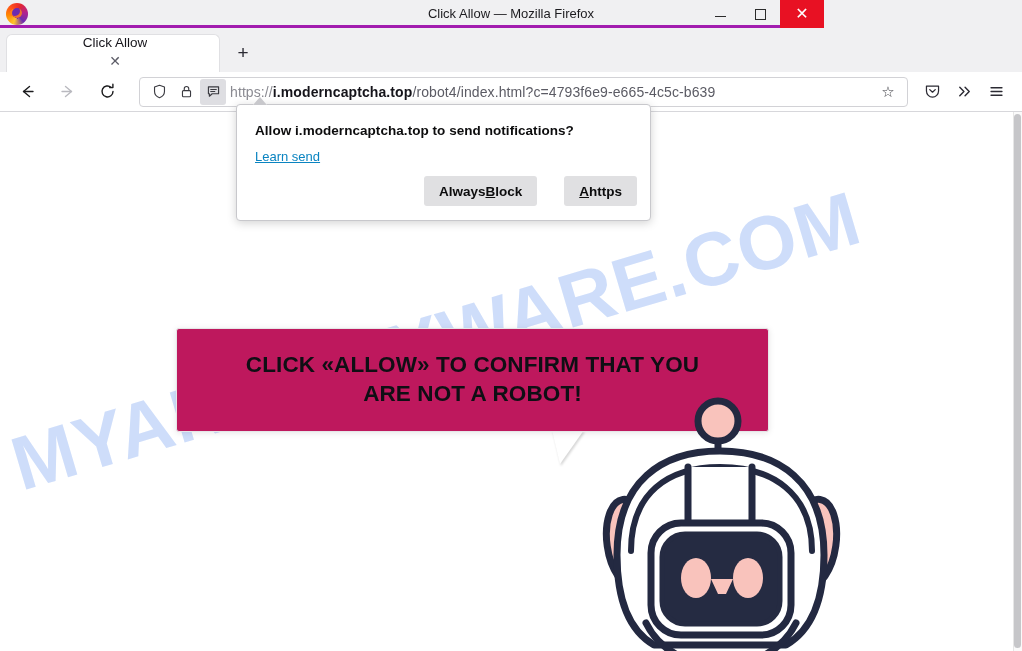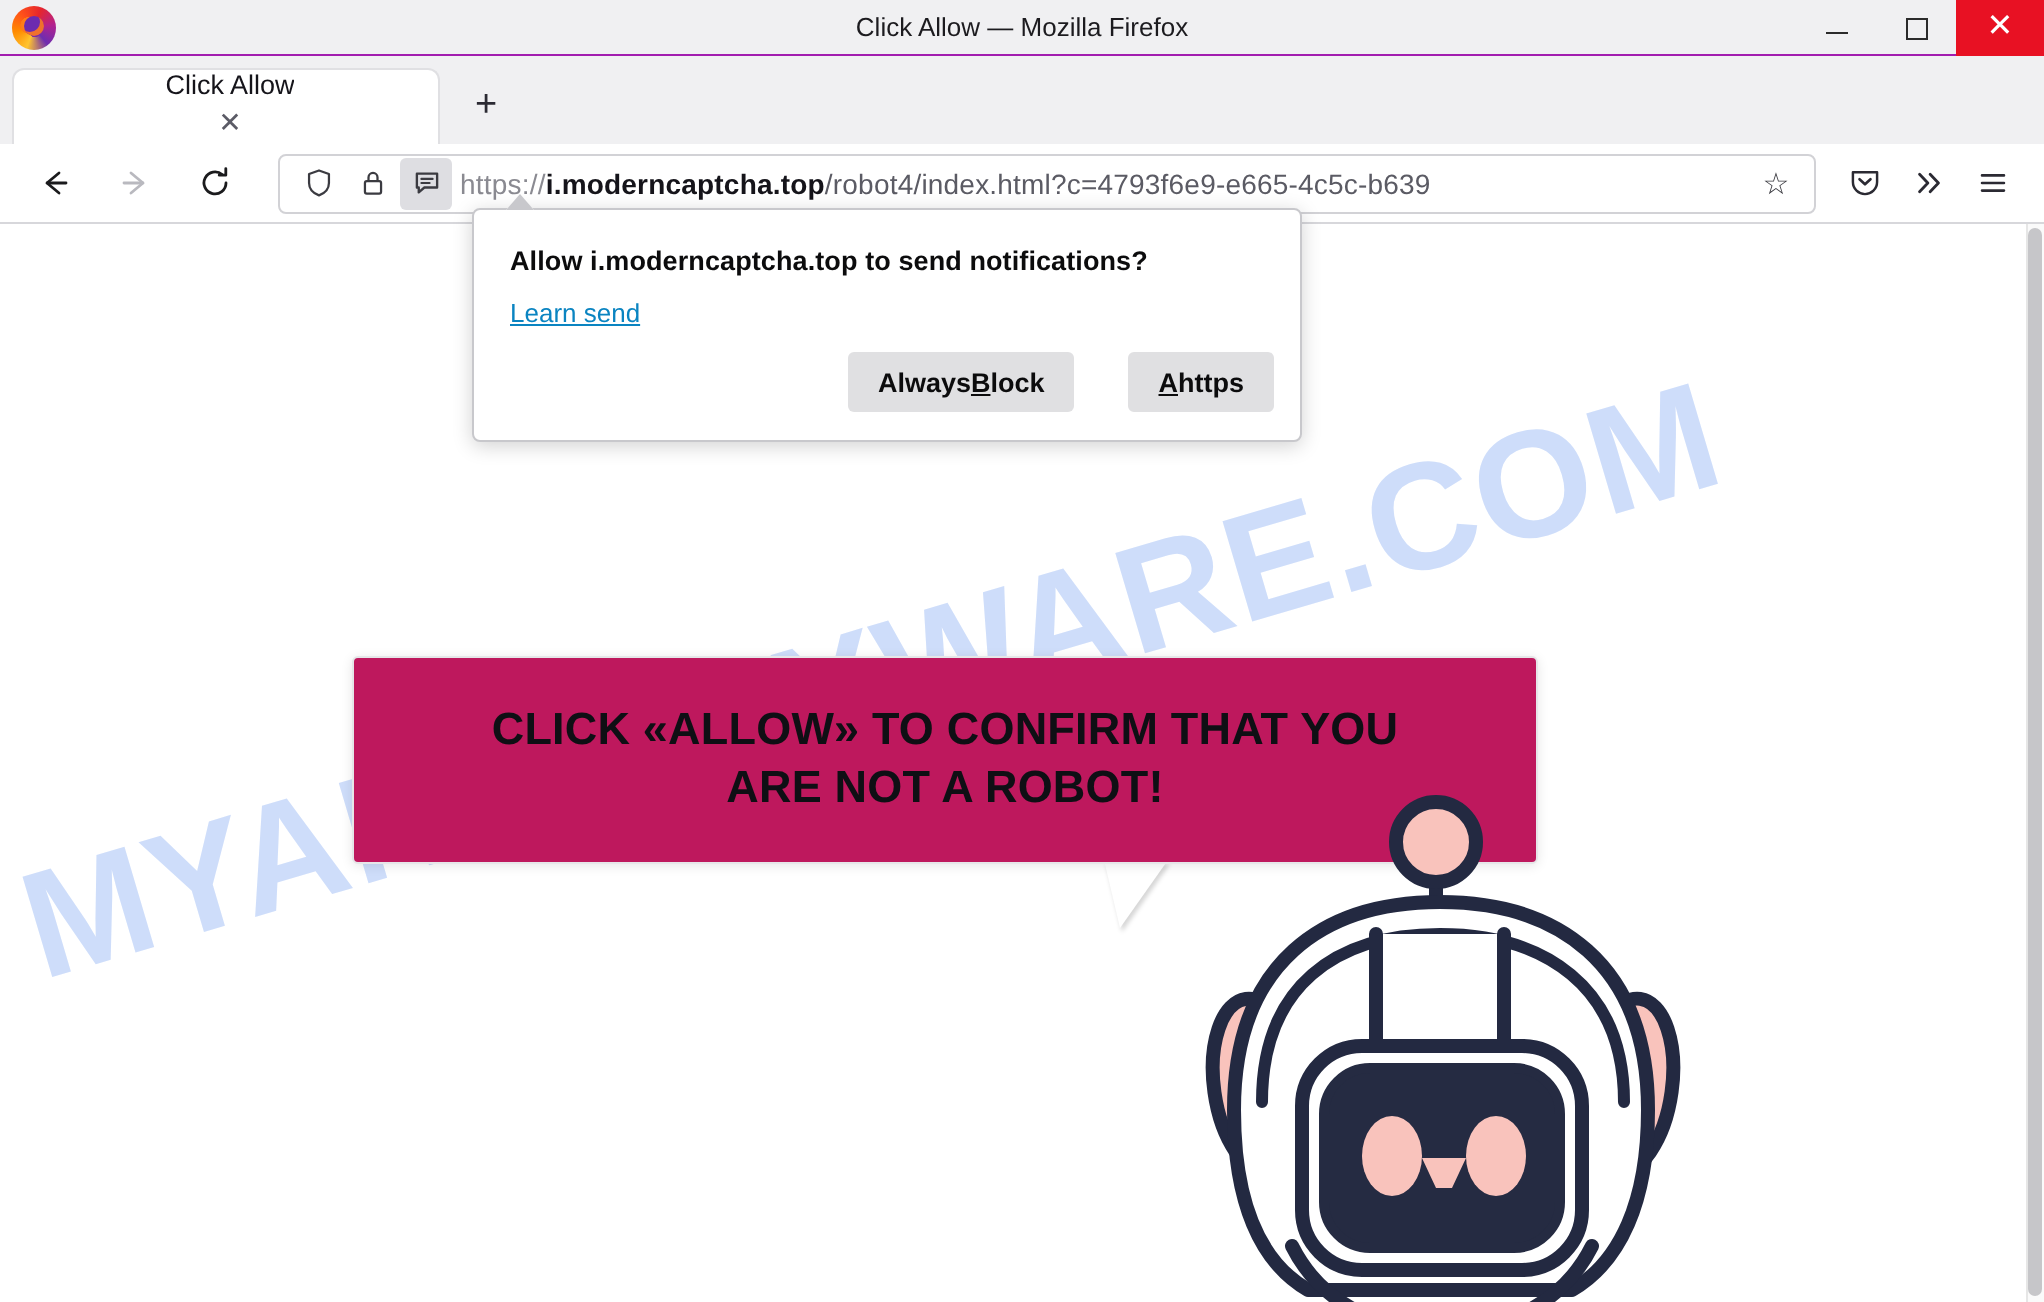--- a/index.html
+++ b/index.html
@@ -12,23 +12,23 @@
   #app {
     position: relative;
     width: 1022px; height: 651px;
     background: #f0f0f2;
     overflow: hidden;
   }
 
   
   .titlebar {
     position: absolute; top: 0; left: 0;
-    width: 1022px; height: 28px;
+    width: 824px; height: 28px;
     background: #f0f0f2;
-    border-bottom: 1px solid #a21caf;
+    border-bottom: 3px solid #a21caf;
     display: flex; align-items: center;
   }
   .ff-logo {
     position: absolute; left: 6px; top: 3px;
     width: 22px; height: 22px;
     border-radius: 50%;
     background:
       radial-gradient(circle at 52% 58%, #7a2aa8 0%, #7a2aa8 16%, rgba(122,42,168,0) 17%),
       radial-gradient(circle at 38% 44%, #ff8a1e 0%, #ff7a18 22%, rgba(255,122,24,0) 23%),
       conic-gradient(from 200deg at 50% 50%, #ffc42e 0deg, #ff8a00 60deg, #ff4f1a 120deg, #e5262e 180deg, #b3228e 240deg, #6e2db0 300deg, #ffc42e 360deg);

